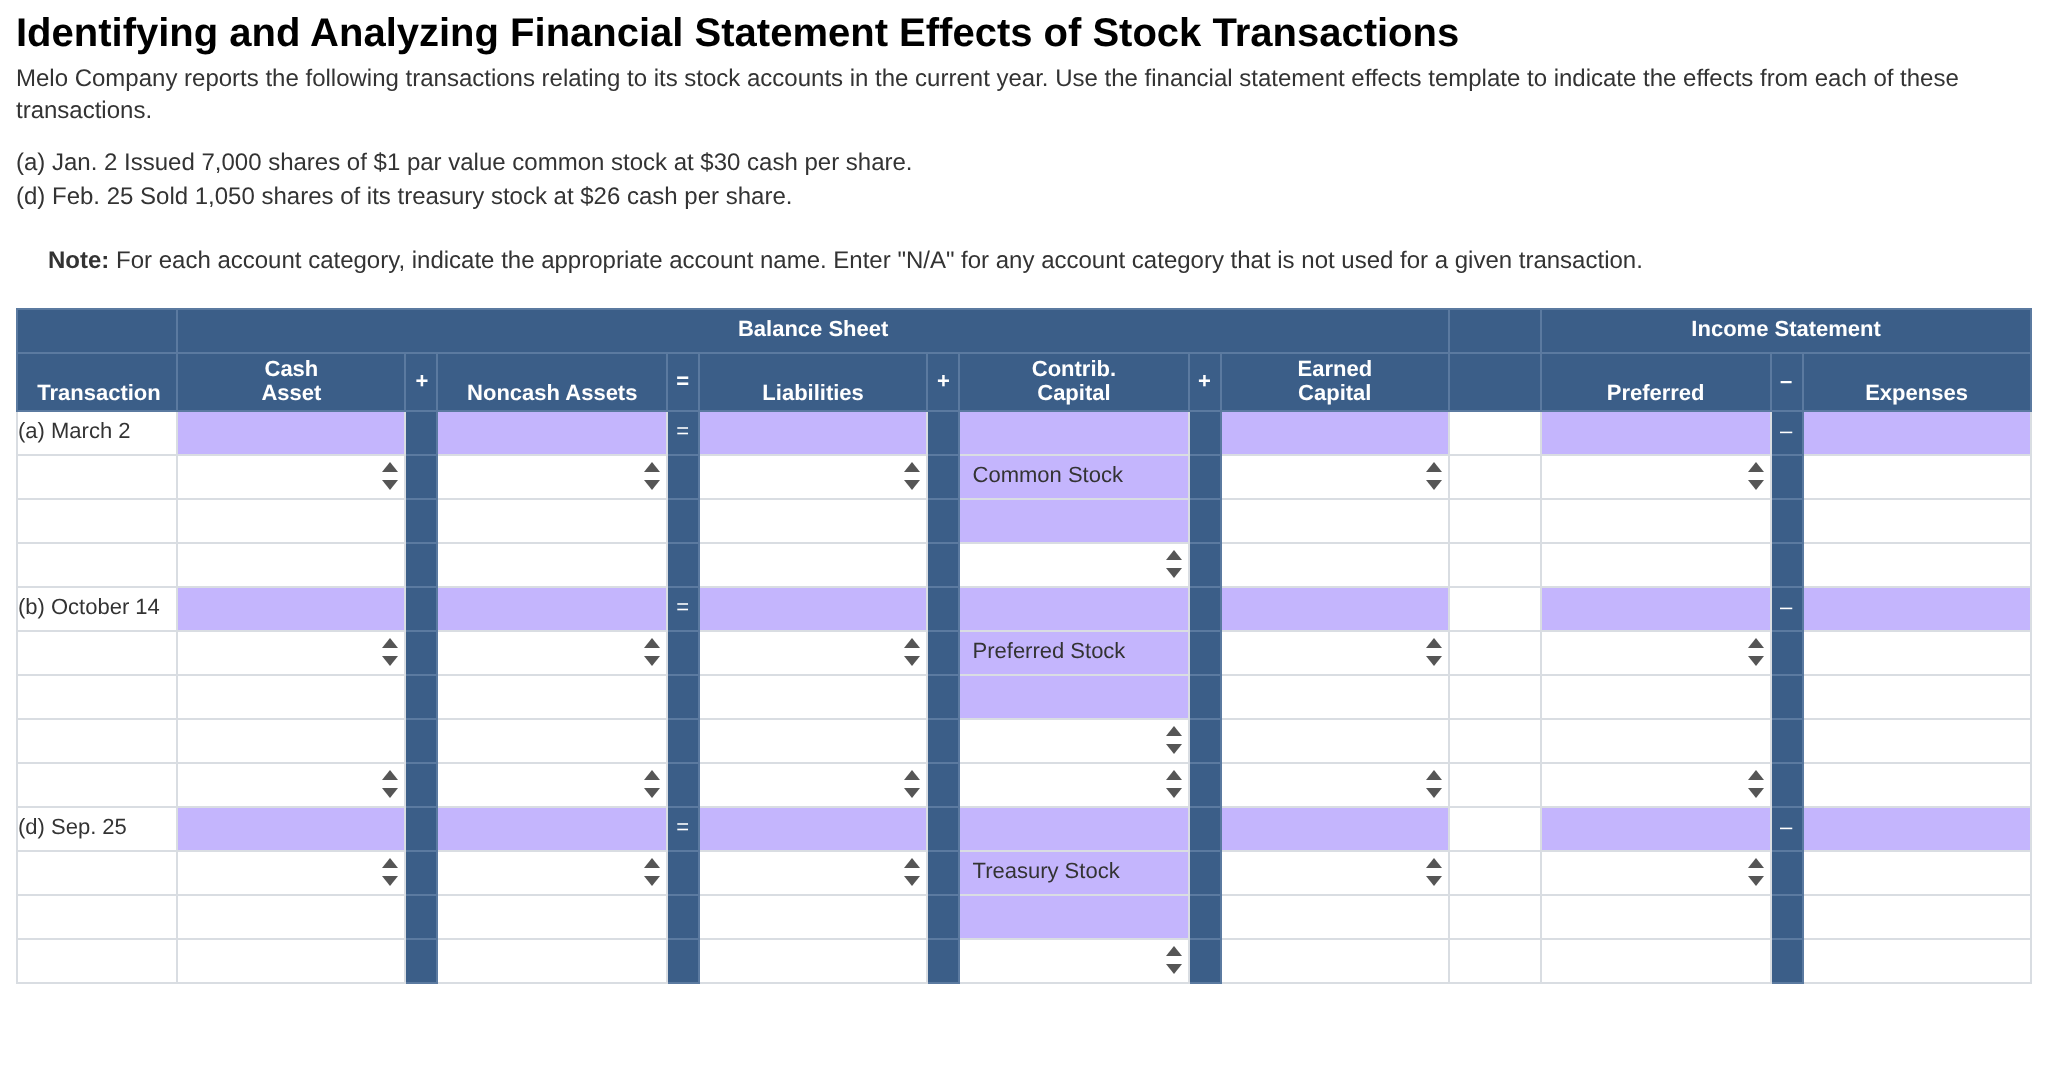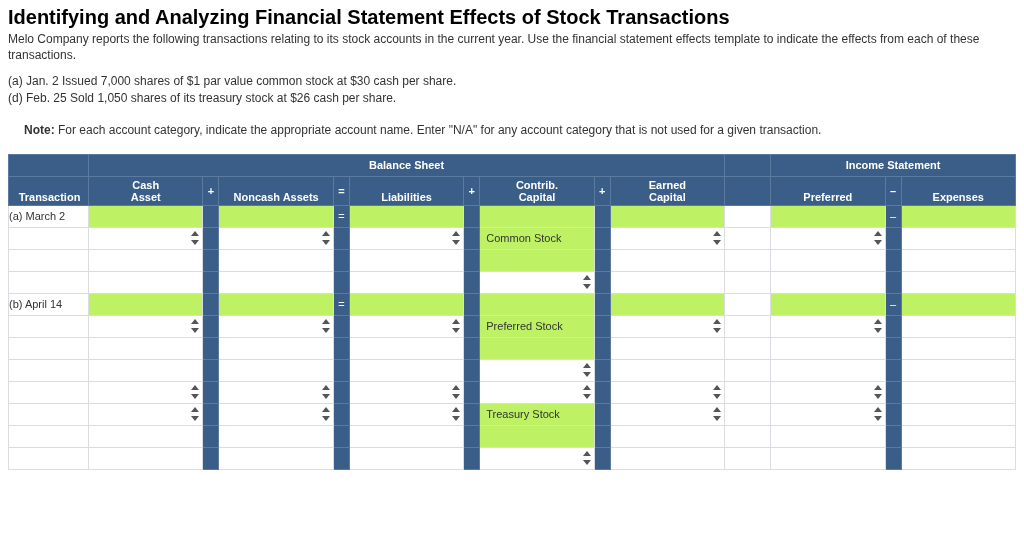--- a/index.html
+++ b/index.html
@@ -43,21 +43,21 @@
   table.grid th {
     background: #3b5e88;
     color: #fff;
     font-weight: 700;
     text-align: center;
     padding: 2px 4px;
     border-color: #5b7aa0;
   }
   table.grid th.left { text-align: center; padding-left: 6px; }
   table.grid td { padding: 0; }
-  table.grid td.shade { background: #bef264; }
+  table.grid td.shade { background: #c4b5fd; }
   table.grid td.op {
     background: #3b5e88;
     color: #fff;
     text-align: center;
     font-size: 11px;
     width: 16px;
     border-color: #5b7aa0;
   }
   .row-label {
     font-size: 11px;
@@ -255,21 +255,21 @@
         </td>
     <td class="op"></td>
         <td></td>
         <td></td>
         <td></td>
         <td class="op"></td>
         <td></td>
   </tr>
 
   <tr>
-    <td class="row-label">(b) April 14</td>
+    <td class="row-label">(b) October 14</td>
     <td class="shade"></td>
         <td class="op"></td>
     <td class="shade"></td>
         <td class="op">=</td>
     <td class="shade"></td>
         <td class="op"></td>
     <td class="shade"></td>
         <td class="op"></td>
     <td class="shade"></td>
         <td></td>
@@ -400,20 +400,36 @@
     <td>
           <div class="cell-input">
             <div class="txt"></div>
             <div class="spin"></div>
           </div>
         </td>
         <td class="op"></td>
     <td></td>
   </tr>
 
+  <tr>
+    <td class="row-label">(d) Sep. 25</td>
+    <td class="shade"></td>
+        <td class="op"></td>
+    <td class="shade"></td>
+        <td class="op">=</td>
+    <td class="shade"></td>
+        <td class="op"></td>
+    <td class="shade"></td>
+        <td class="op"></td>
+    <td class="shade"></td>
+        <td></td>
+    <td class="shade"></td>
+        <td class="op">–</td>
+    <td class="shade"></td>
+  </tr>
   <tr>
     <td></td>
     <td>
           <div class="cell-input">
             <div class="txt"></div>
             <div class="spin"></div>
           </div>
         </td>
         <td class="op"></td>
     <td>

